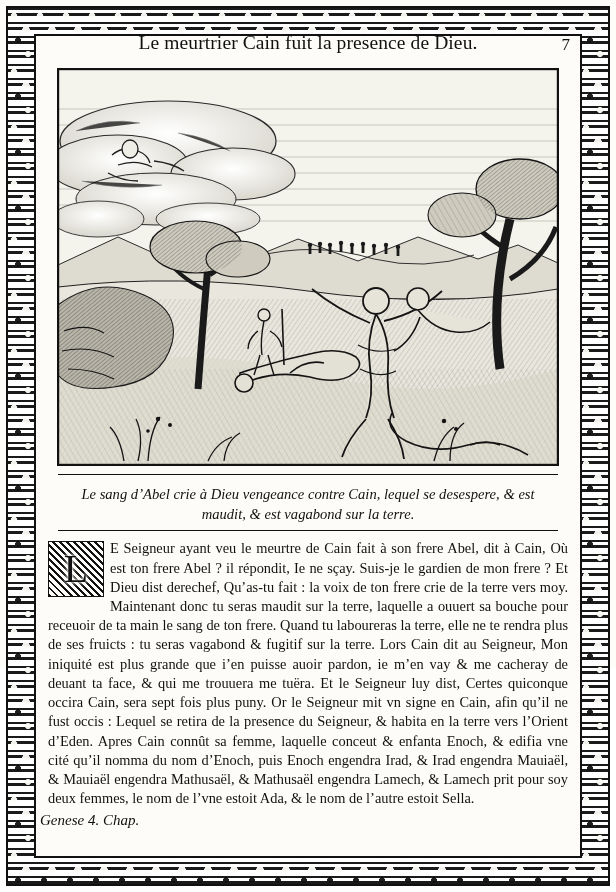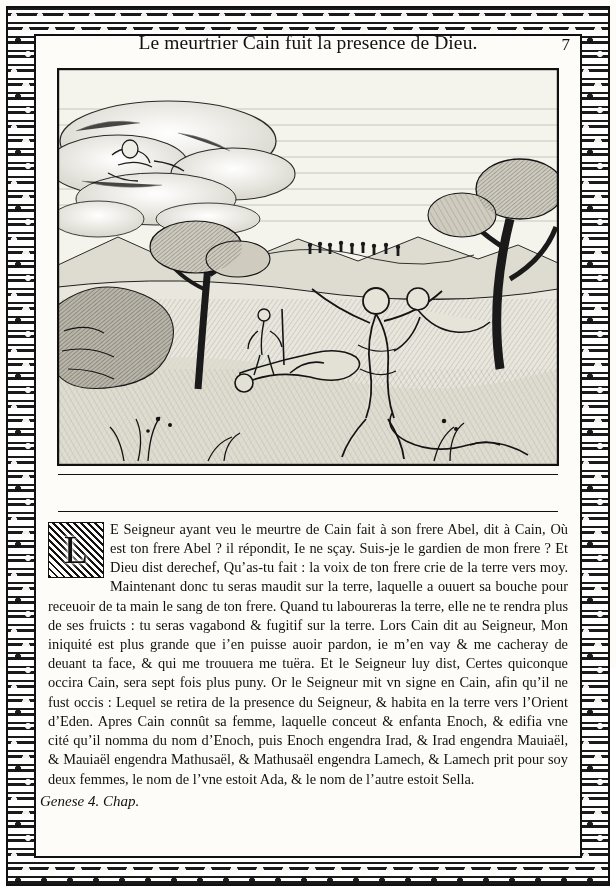--- a/index.html
+++ b/index.html
@@ -322,21 +322,22 @@
             <circle cx="398" cy="360" r="2"></circle>
         </g>
 
         <rect x="0.6" y="0.6" width="498.8" height="394.8" fill="none" stroke="#111" stroke-width="1.2"></rect>
       </svg>
     </div>
 
     <div class="rule top"></div>
 
     <div class="caption">
-      <br>
+      <span>Le sang d’Abel crie à Dieu vengeance contre Cain, lequel se desespere, &amp; est</span><br>
+      <span>maudit, &amp; est vagabond sur la terre.</span>
     </div>
 
     <div class="rule"></div>
 
     <div class="bodytext">
       <span class="dropcap">
         <span class="letter">L</span>
       </span>
       <span>E Seigneur ayant veu le meurtre de Cain fait à son frere Abel, dit à Cain, Où est ton frere Abel ? il répondit, Ie ne sçay. Suis-je le gardien de mon frere ? Et Dieu dist derechef, Qu’as-tu fait : la voix de ton frere crie de la terre vers moy.     Maintenant donc tu seras maudit sur la terre, laquelle a ouuert sa bouche pour receuoir de ta main le sang de ton frere. Quand tu laboureras la terre, elle ne te rendra plus de ses fruicts : tu seras vagabond &amp; fugitif sur la terre. Lors Cain dit au Seigneur, Mon iniquité est plus grande que i’en puisse auoir pardon, ie m’en vay &amp; me cacheray de deuant ta face, &amp; qui me trouuera me tuëra. Et le Seigneur luy dist, Certes quiconque occira Cain, sera sept fois plus puny. Or le Seigneur mit vn signe en Cain, afin qu’il ne fust occis : Lequel se retira de la presence du Seigneur, &amp; habita en la terre vers l’Orient d’Eden. Apres Cain connût sa femme, laquelle conceut &amp; enfanta Enoch, &amp; edifia vne cité qu’il nomma du nom d’Enoch, puis Enoch engendra Irad, &amp; Irad engendra Mauiaël, &amp; Mauiaël engendra Mathusaël, &amp; Mathusaël engendra Lamech, &amp; Lamech prit pour soy deux femmes, le nom de l’vne estoit Ada, &amp; le nom de l’autre estoit Sella.</span>
     </div>

